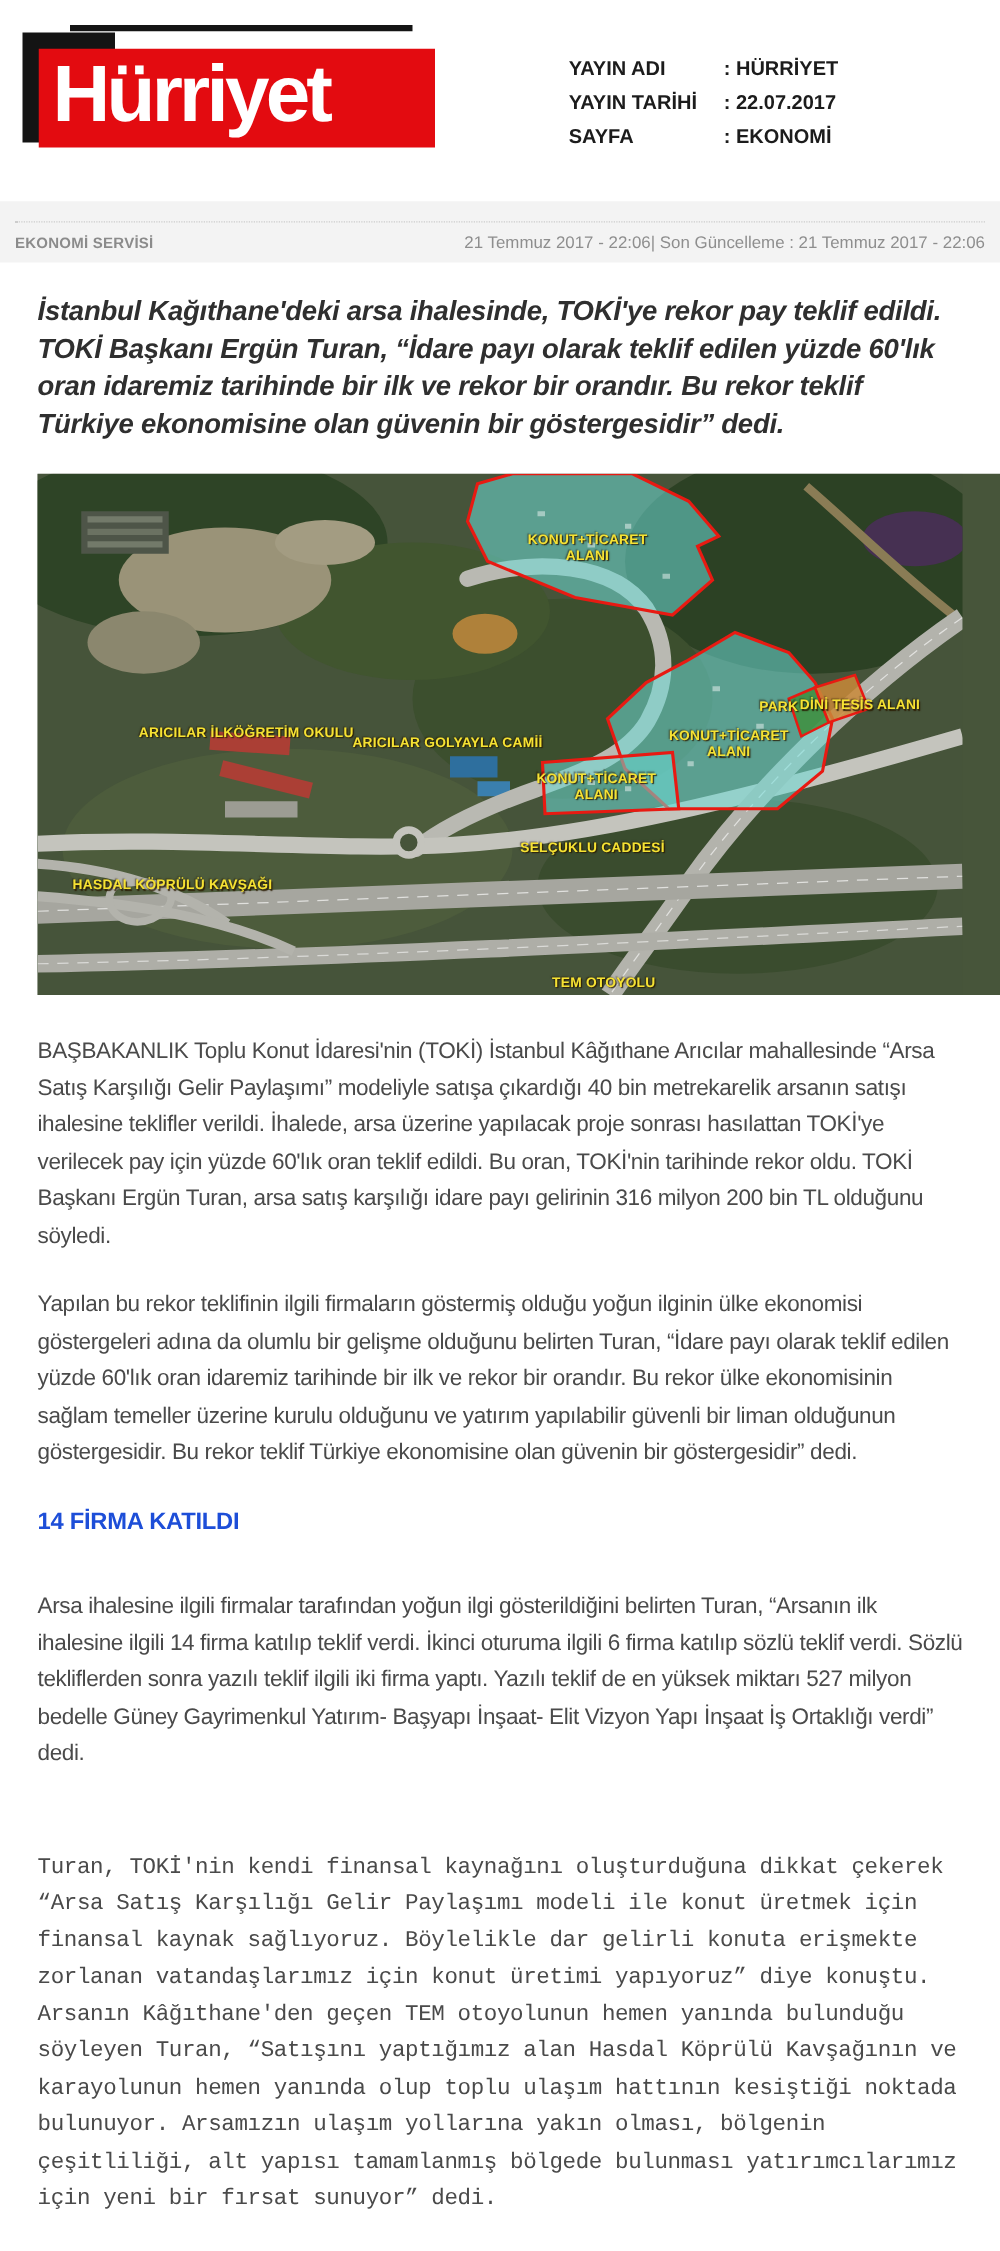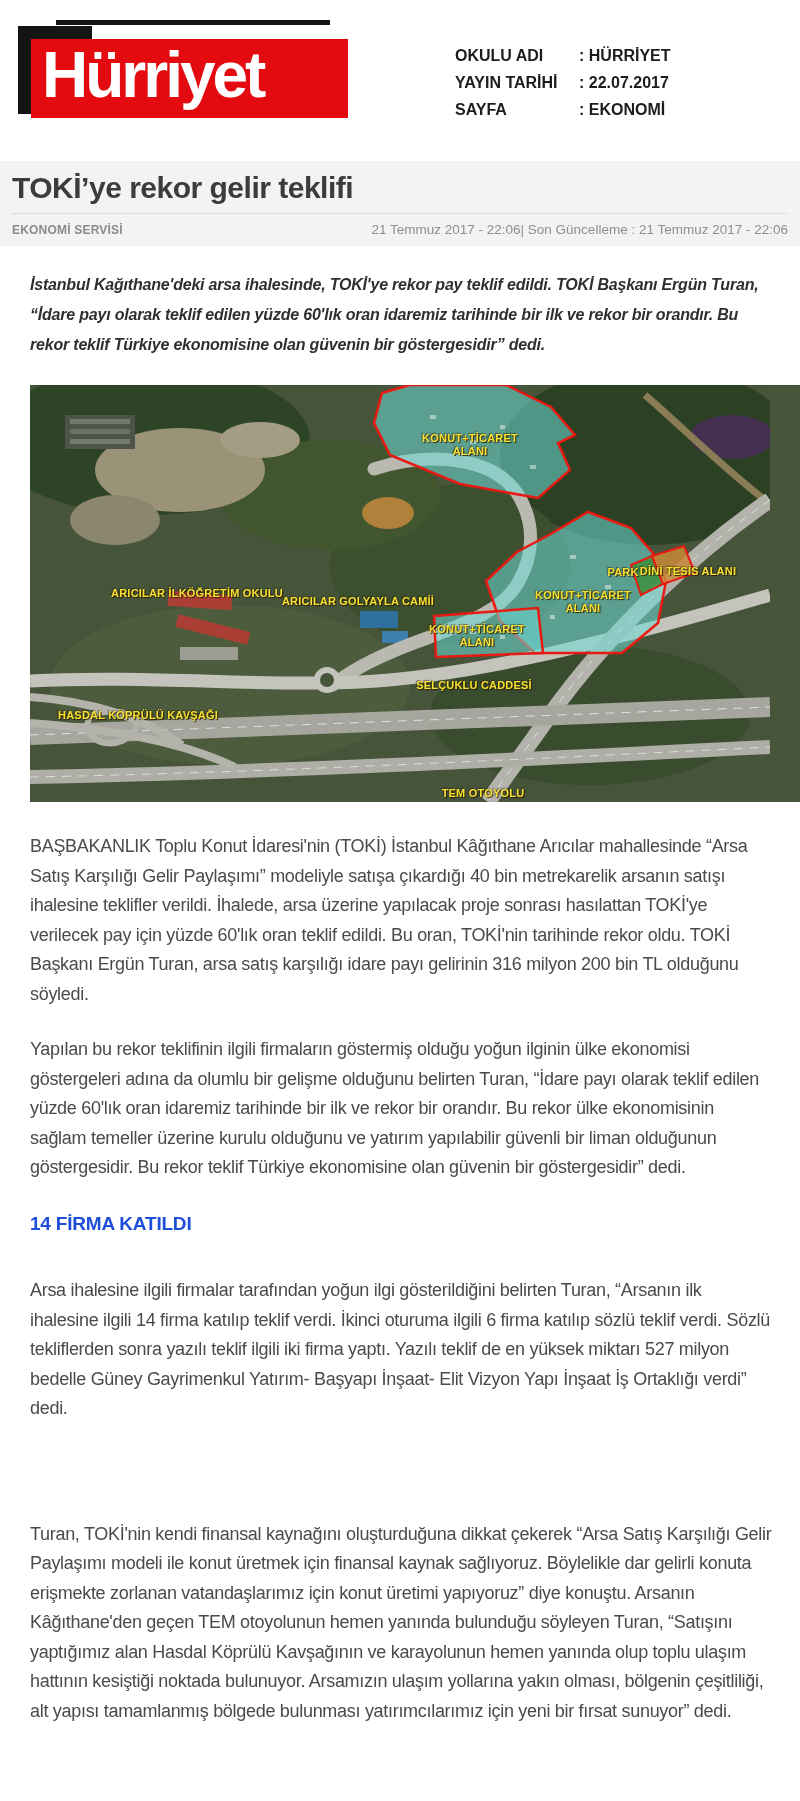--- a/index.html
+++ b/index.html
@@ -21,65 +21,64 @@
   
   .title-band { margin-top:31px; background:#f3f3f3; padding:9px 12px 9px 12px; }
   .article-title { font-size:30px; font-weight:bold; color:#3c3c3c; letter-spacing:-0.5px; line-height:36px; }
   .byline-row { display:flex; justify-content:space-between; align-items:baseline;
                 margin-top:7px; border-top:1px dotted #cccccc; padding-top:8px; }
   .byline { font-size:12px; color:#8b8b8b; font-weight:bold; letter-spacing:0.2px; }
   .dateline { font-size:13.5px; color:#8e8e8e; }
 
   
   .lede { margin:24px 34px 0 30px; font-weight:bold; font-style:italic;
-          font-size:16px; line-height:30px; color:#2f2f2f; letter-spacing:-0.2px; }
+          font-size:22px; line-height:30px; color:#2f2f2f; letter-spacing:-0.2px; }
 
   
   .map { position:relative; width:799px; height:417px; margin:25px 0 0 30px; overflow:hidden; background:#47553a; }
   .map svg { position:absolute; left:0; top:0; }
   .map-label { position:absolute; transform:translate(-50%,-50%);
                color:#f6e233; font-size:11px; font-weight:bold; text-align:center;
                white-space:pre-line; line-height:13px; letter-spacing:0.2px;
                text-shadow:1px 1px 1px rgba(40,25,0,0.95), -1px -1px 1px rgba(40,25,0,0.5); }
 
   
   .body-text { margin:30px 28px 0 30px; font-size:18px; line-height:29.5px;
                color:#4a4a4a; letter-spacing:-0.3px; }
   .para { margin:0 0 26px 0; }
-  .para-last { margin-top:96px; margin-bottom:10px; }
+  .para-last { margin-top:62px; margin-bottom:10px;font-family:Liberation Mono, monospace; }
   .subhead { font-size:19px; font-weight:bold; color:#1d4ed8; margin:0 0 38px 0; letter-spacing:-0.2px; }
 </style>
 </head>
 <body>
 
 <div class="header">
   <div class="logo">
     <div class="logo-topbar"></div>
     <div class="logo-black"></div>
     <div class="logo-red"></div>
     <div class="logo-text">Hürriyet</div>
   </div>
   <div class="meta">
     <div class="meta-row">
-      <span class="meta-label">OKULU ADI</span>
+      <span class="meta-label">YAYIN ADI</span>
       <span class="meta-value">: HÜRRİYET</span>
     </div>
     <div class="meta-row">
       <span class="meta-label">YAYIN TARİHİ</span>
       <span class="meta-value">: 22.07.2017</span>
     </div>
     <div class="meta-row">
       <span class="meta-label">SAYFA</span>
       <span class="meta-value">: EKONOMİ</span>
     </div>
   </div>
 </div>
 
 <div class="title-band">
-  <div class="article-title">TOKİ’ye rekor gelir teklifi</div>
   <div class="byline-row">
     <span class="byline">EKONOMİ SERVİSİ</span>
     <span class="dateline">21 Temmuz 2017 - 22:06|  Son Güncelleme : 21 Temmuz 2017 - 22:06</span>
   </div>
 </div>
 
 <div class="lede">İstanbul Kağıthane'deki arsa ihalesinde, TOKİ'ye rekor pay teklif edildi. TOKİ Başkanı Ergün Turan, “İdare payı olarak teklif edilen yüzde 60'lık oran idaremiz tarihinde bir ilk ve rekor bir orandır. Bu rekor teklif Türkiye ekonomisine olan güvenin bir göstergesidir” dedi.</div>
 
 <div class="map">
   <svg width="740" height="417" viewBox="0 0 740 417">

